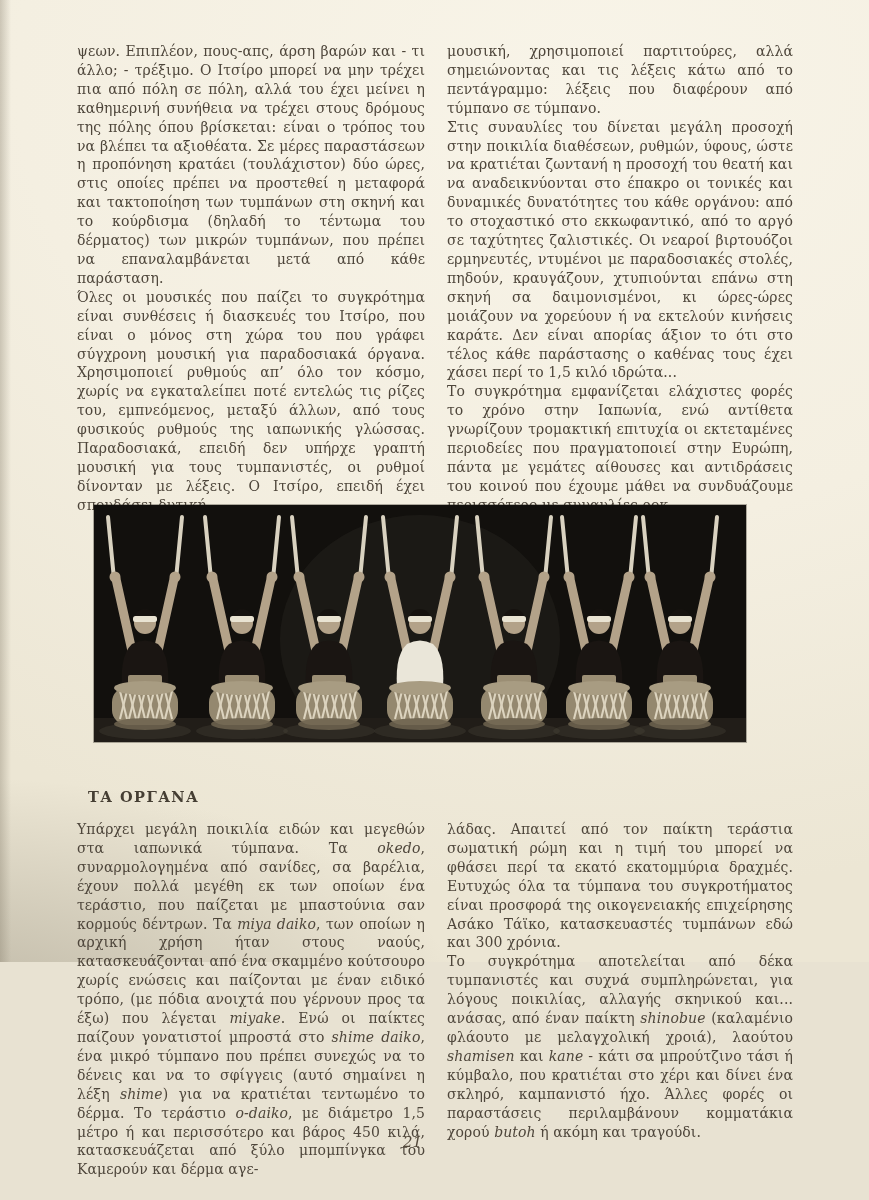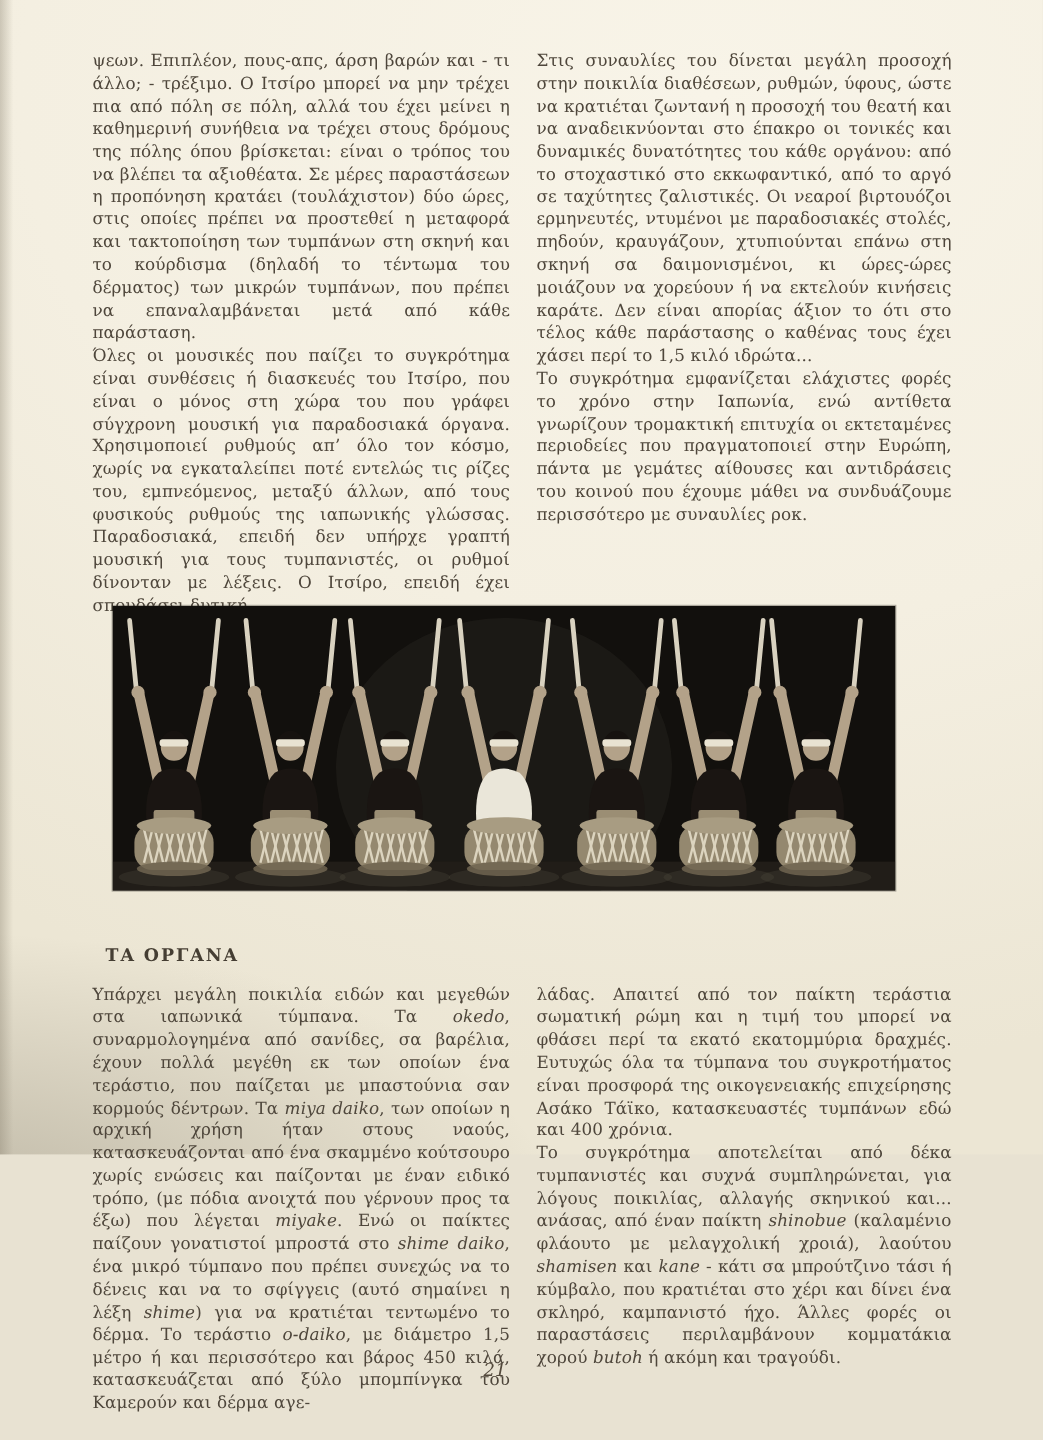--- a/index.html
+++ b/index.html
@@ -38,20 +38,21 @@
 <body>
 
 <div class="page">
 
   <div class="col col-tl">
     <p>ψεων. Επιπλέον, πους-απς, άρση βαρών και - τι άλλο; - τρέξιμο. Ο Ιτσίρο μπορεί να μην τρέχει πια από πόλη σε πόλη, αλλά του έχει μείνει η καθημερινή συνήθεια να τρέχει στους δρόμους της πόλης όπου βρίσκεται: είναι ο τρόπος του να βλέπει τα αξιοθέατα. Σε μέρες παραστάσεων η προπόνηση κρατάει (τουλάχιστον) δύο ώρες, στις οποίες πρέπει να προστεθεί η μεταφορά και τακτοποίηση των τυμπάνων στη σκηνή και το κούρδισμα (δηλαδή το τέντωμα του δέρματος) των μικρών τυμπάνων, που πρέπει να επαναλαμβάνεται μετά από κάθε παράσταση.</p>
     <p>Όλες οι μουσικές που παίζει το συγκρότημα είναι συνθέσεις ή διασκευές του Ιτσίρο, που είναι ο μόνος στη χώρα του που γράφει σύγχρονη μουσική για παραδοσιακά όργανα. Χρησιμοποιεί ρυθμούς απ’ όλο τον κόσμο, χωρίς να εγκαταλείπει ποτέ εντελώς τις ρίζες του, εμπνεόμενος, μεταξύ άλλων, από τους φυσικούς ρυθμούς της ιαπωνικής γλώσσας. Παραδοσιακά, επειδή δεν υπήρχε γραπτή μουσική για τους τυμπανιστές, οι ρυθμοί δίνονταν με λέξεις. Ο Ιτσίρο, επειδή έχει σπουδάσει δυτική</p>
   </div>
 
   <div class="col col-tr">
+    <p>μουσική, χρησιμοποιεί παρτιτούρες, αλλά σημειώνοντας και τις λέξεις κάτω από το πεντάγραμμο: λέξεις που διαφέρουν από τύμπανο σε τύμπανο.</p>
     <p>Στις συναυλίες του δίνεται μεγάλη προσοχή στην ποικιλία διαθέσεων, ρυθμών, ύφους, ώστε να κρατιέται ζωντανή η προσοχή του θεατή και να αναδεικνύονται στο έπακρο οι τονικές και δυναμικές δυνατότητες του κάθε οργάνου: από το στοχαστικό στο εκκωφαντικό, από το αργό σε ταχύτητες ζαλιστικές. Οι νεαροί βιρτουόζοι ερμηνευτές, ντυμένοι με παραδοσιακές στολές, πηδούν, κραυγάζουν, χτυπιούνται επάνω στη σκηνή σα δαιμονισμένοι, κι ώρες-ώρες μοιάζουν να χορεύουν ή να εκτελούν κινήσεις καράτε. Δεν είναι απορίας άξιον το ότι στο τέλος κάθε παράστασης ο καθένας τους έχει χάσει περί το 1,5 κιλό ιδρώτα...</p>
     <p>Το συγκρότημα εμφανίζεται ελάχιστες φορές το χρόνο στην Ιαπωνία, ενώ αντίθετα γνωρίζουν τρομακτική επιτυχία οι εκτεταμένες περιοδείες που πραγματοποιεί στην Ευρώπη, πάντα με γεμάτες αίθουσες και αντιδράσεις του κοινού που έχουμε μάθει να συνδυάζουμε περισσότερο με συναυλίες ροκ.</p>
   </div>
 
   <div class="photo">
     <svg id="photo-svg" viewBox="0 0 652 237">
         <rect x="0" y="0" width="652" height="237" fill="#12100d"></rect>
         <ellipse cx="326" cy="135" rx="140" ry="125" fill="#2b2722" opacity="0.4"></ellipse>
         <rect x="0" y="213" width="652" height="24" fill="#211d18"></rect>
         <ellipse cx="51" cy="226" rx="46" ry="8" fill="#544e40" opacity="0.28"></ellipse>
@@ -245,19 +246,19 @@
       </svg>
   </div>
 
   <h2 class="organs">ΤΑ ΟΡΓΑΝΑ</h2>
 
   <div class="col col-bl">
     <p><span>Υπάρχει μεγάλη ποικιλία ειδών και μεγεθών στα ιαπωνικά τύμπανα. Τα </span><i>okedo</i><span>, συναρμολογημένα από σανίδες, σα βαρέλια, έχουν πολλά μεγέθη εκ των οποίων ένα τεράστιο, που παίζεται με μπαστούνια σαν κορμούς δέντρων. Τα </span><i>miya daiko</i><span>, των οποίων η αρχική χρήση ήταν στους ναούς, κατασκευάζονται από ένα σκαμμένο κούτσουρο χωρίς ενώσεις και παίζονται με έναν ειδικό τρόπο, (με πόδια ανοιχτά που γέρνουν προς τα έξω) που λέγεται </span><i>miyake</i><span>. Ενώ οι παίκτες παίζουν γονατιστοί μπροστά στο </span><i>shime daiko</i><span>, ένα μικρό τύμπανο που πρέπει συνεχώς να το δένεις και να το σφίγγεις (αυτό σημαίνει η λέξη </span><i>shime</i><span>) για να κρατιέται τεντωμένο το δέρμα. Το τεράστιο </span><i>o-daiko</i><span>, με διάμετρο 1,5 μέτρο ή και περισσότερο και βάρος 450 κιλά, κατασκευάζεται από ξύλο μπομπίνγκα του Καμερούν και δέρμα αγε-</span></p>
   </div>
 
   <div class="col col-br">
-    <p>λάδας. Απαιτεί από τον παίκτη τεράστια σωματική ρώμη και η τιμή του μπορεί να φθάσει περί τα εκατό εκατομμύρια δραχμές. Ευτυχώς όλα τα τύμπανα του συγκροτήματος είναι προσφορά της οικογενειακής επιχείρησης Ασάκο Τάϊκο, κατασκευαστές τυμπάνων εδώ και 400 χρόνια.</p>
+    <p>λάδας. Απαιτεί από τον παίκτη τεράστια σωματική ρώμη και η τιμή του μπορεί να φθάσει περί τα εκατό εκατομμύρια δραχμές. Ευτυχώς όλα τα τύμπανα του συγκροτήματος είναι προσφορά της οικογενειακής επιχείρησης Ασάκο Τάϊκο, κατασκευαστές τυμπάνων εδώ και 300 χρόνια.</p>
     <p><span>Το συγκρότημα αποτελείται από δέκα τυμπανιστές και συχνά συμπληρώνεται, για λόγους ποικιλίας, αλλαγής σκηνικού και... ανάσας, από έναν παίκτη </span><i>shinobue</i><span> (καλαμένιο φλάουτο με μελαγχολική χροιά), λαούτου </span><i>shamisen</i><span> και </span><i>kane</i><span> - κάτι σα μπρούτζινο τάσι ή κύμβαλο, που κρατιέται στο χέρι και δίνει ένα σκληρό, καμπανιστό ήχο. Άλλες φορές οι παραστάσεις περιλαμβάνουν κομματάκια χορού </span><i>butoh</i><span> ή ακόμη και τραγούδι.</span></p>
   </div>
 
   <div class="pagenum">21</div>
 
 </div>
 
 </body></html>

